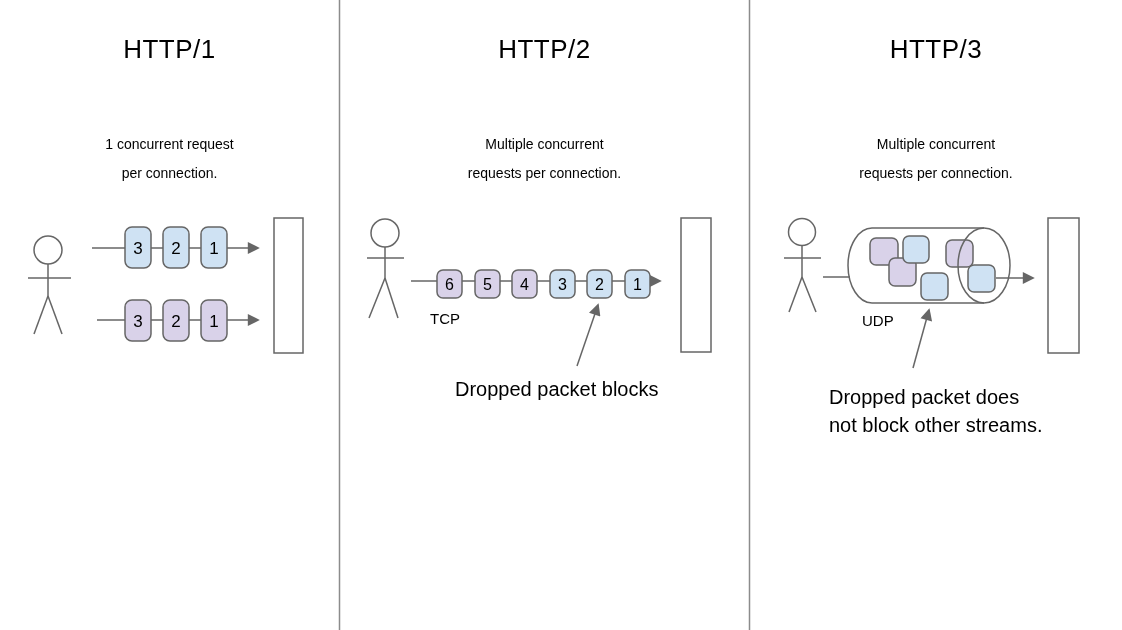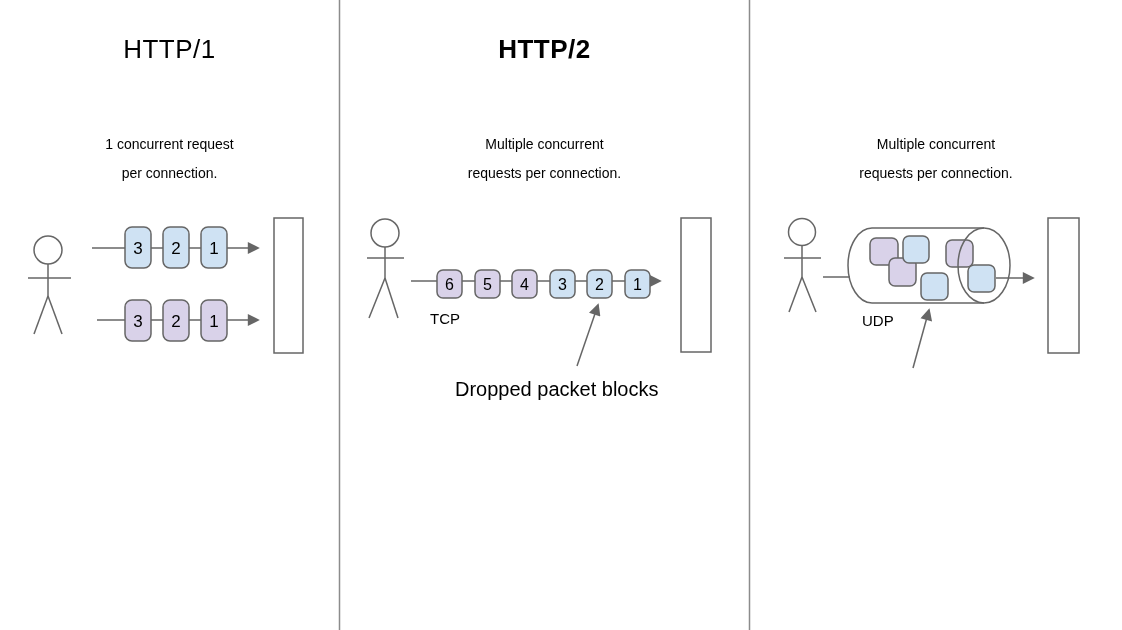--- a/index.html
+++ b/index.html
@@ -153,27 +153,32 @@
 
       <text class="transport-label" x="862" y="326">UDP</text>
 
       <line class="ln" x1="913" y1="368" x2="929" y2="310" marker-end="url(#arrow)"></line>
 
       <rect class="srv" x="1048" y="218" width="31" height="135"></rect>
     </g>
   </svg>
 
   <div class="abs panel-title" style="left:0; top:36px; width:339px;">HTTP/1</div>
-  <div class="abs panel-title" style="left:339px; top:36px; width:411px;font-weight:bold;">HTTP/2</div>
+  <div class="abs panel-title" style="left:339px; top:36px; width:411px;">HTTP/2</div>
+  <div class="abs panel-title" style="left:750px; top:36px; width:372px;">HTTP/3</div>
 
   <div class="abs panel-subtitle" style="left:0; top:130px; width:339px;">1 concurrent request
 per connection.</div>
   <div class="abs panel-subtitle" style="left:339px; top:130px; width:411px;">Multiple concurrent
 requests per connection.</div>
   <div class="abs panel-subtitle" style="left:750px; top:130px; width:372px;">Multiple concurrent
 requests per connection.</div>
 
   <div class="abs annotation" style="left:455px; top:375px;">
     <div><span>Dropped packet </span><b>blocks</b></div>
   </div>
 
+  <div class="abs annotation" style="left:829px; top:383px;">
+    <div><span>Dropped packet </span><b>does</b></div>
+    <div><b>not block</b><span> other streams.</span></div>
+  </div>
 
 </div>
 
 </body></html>

